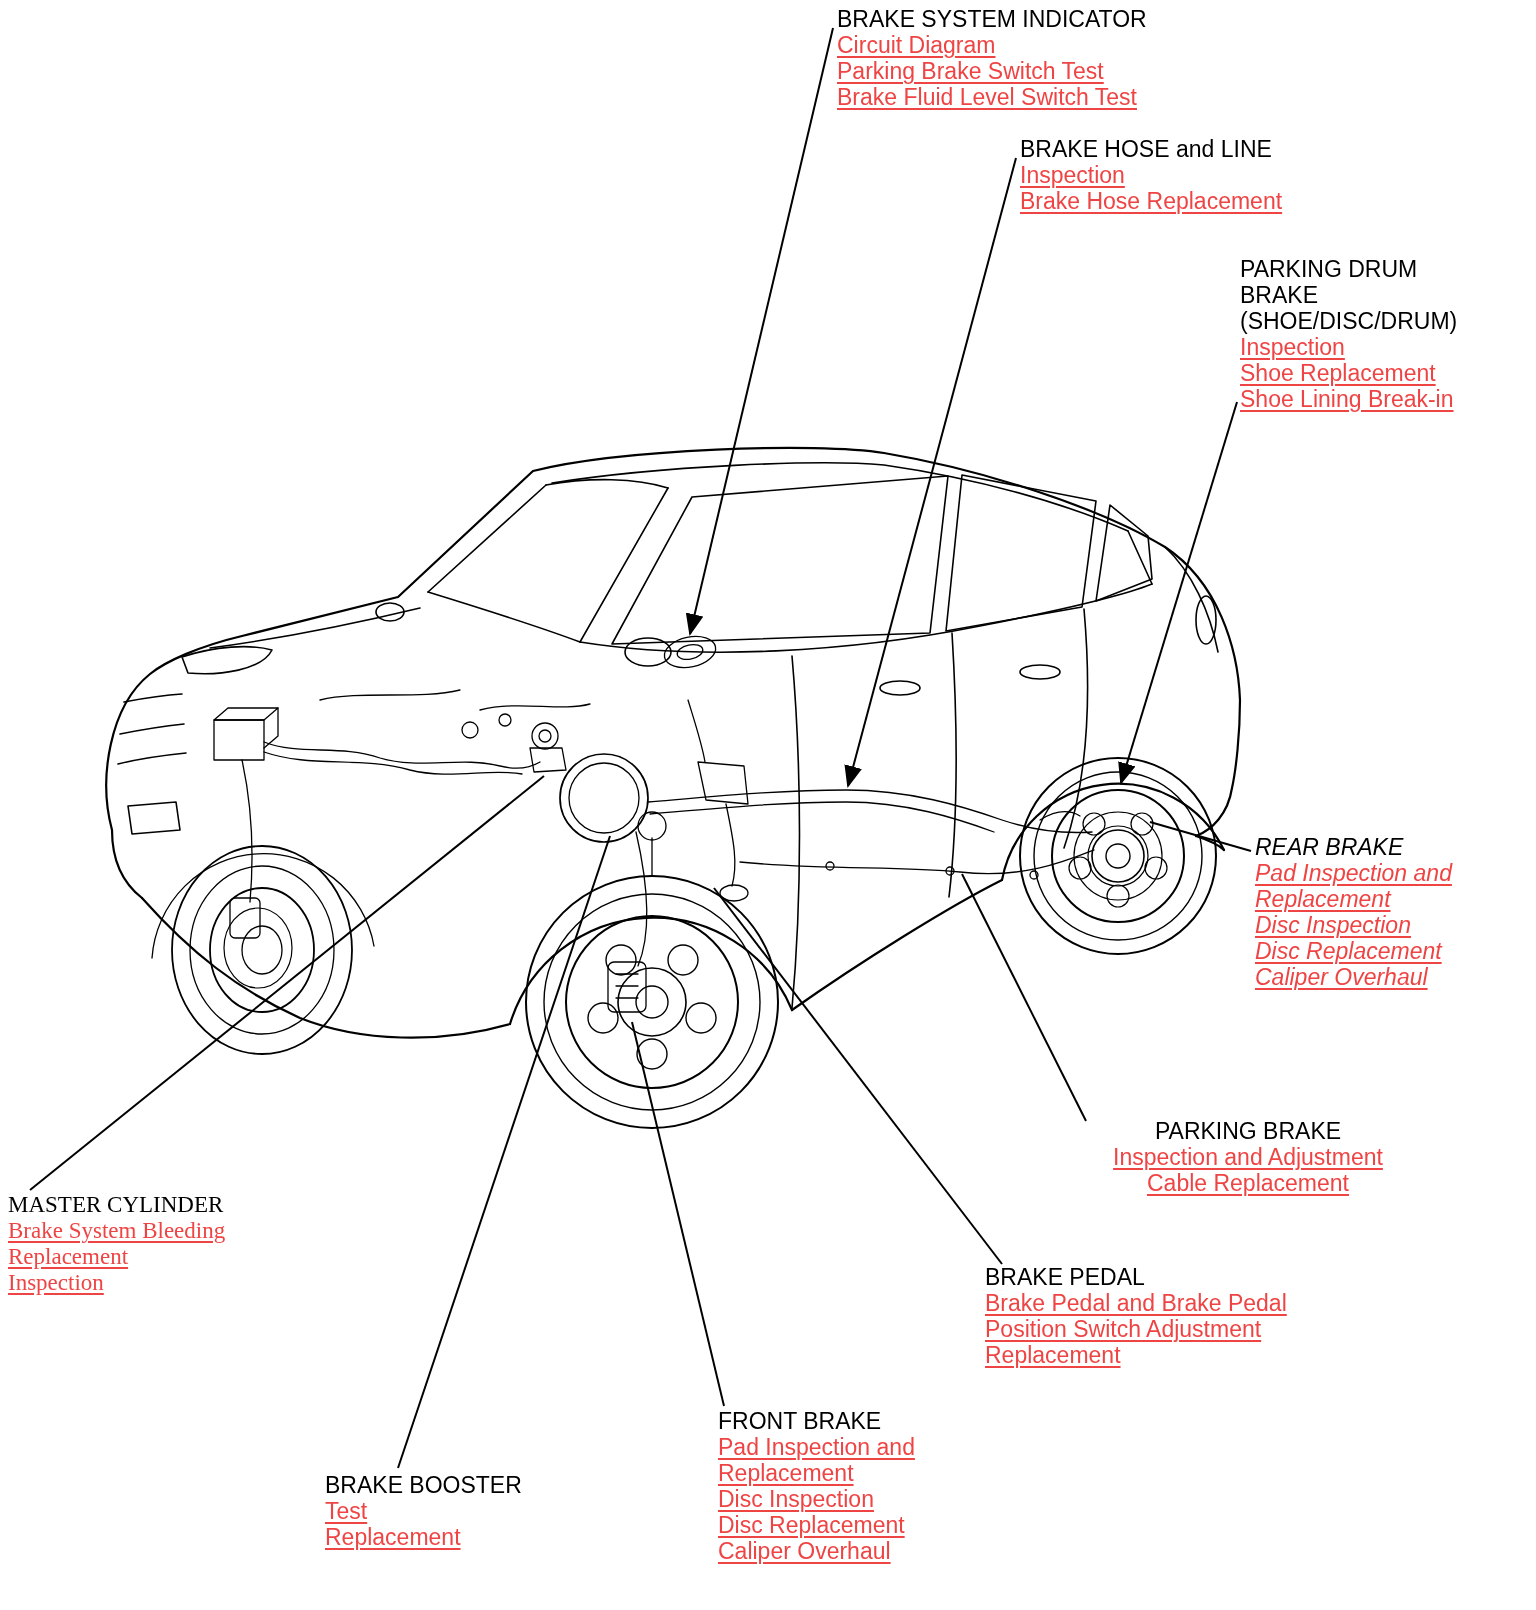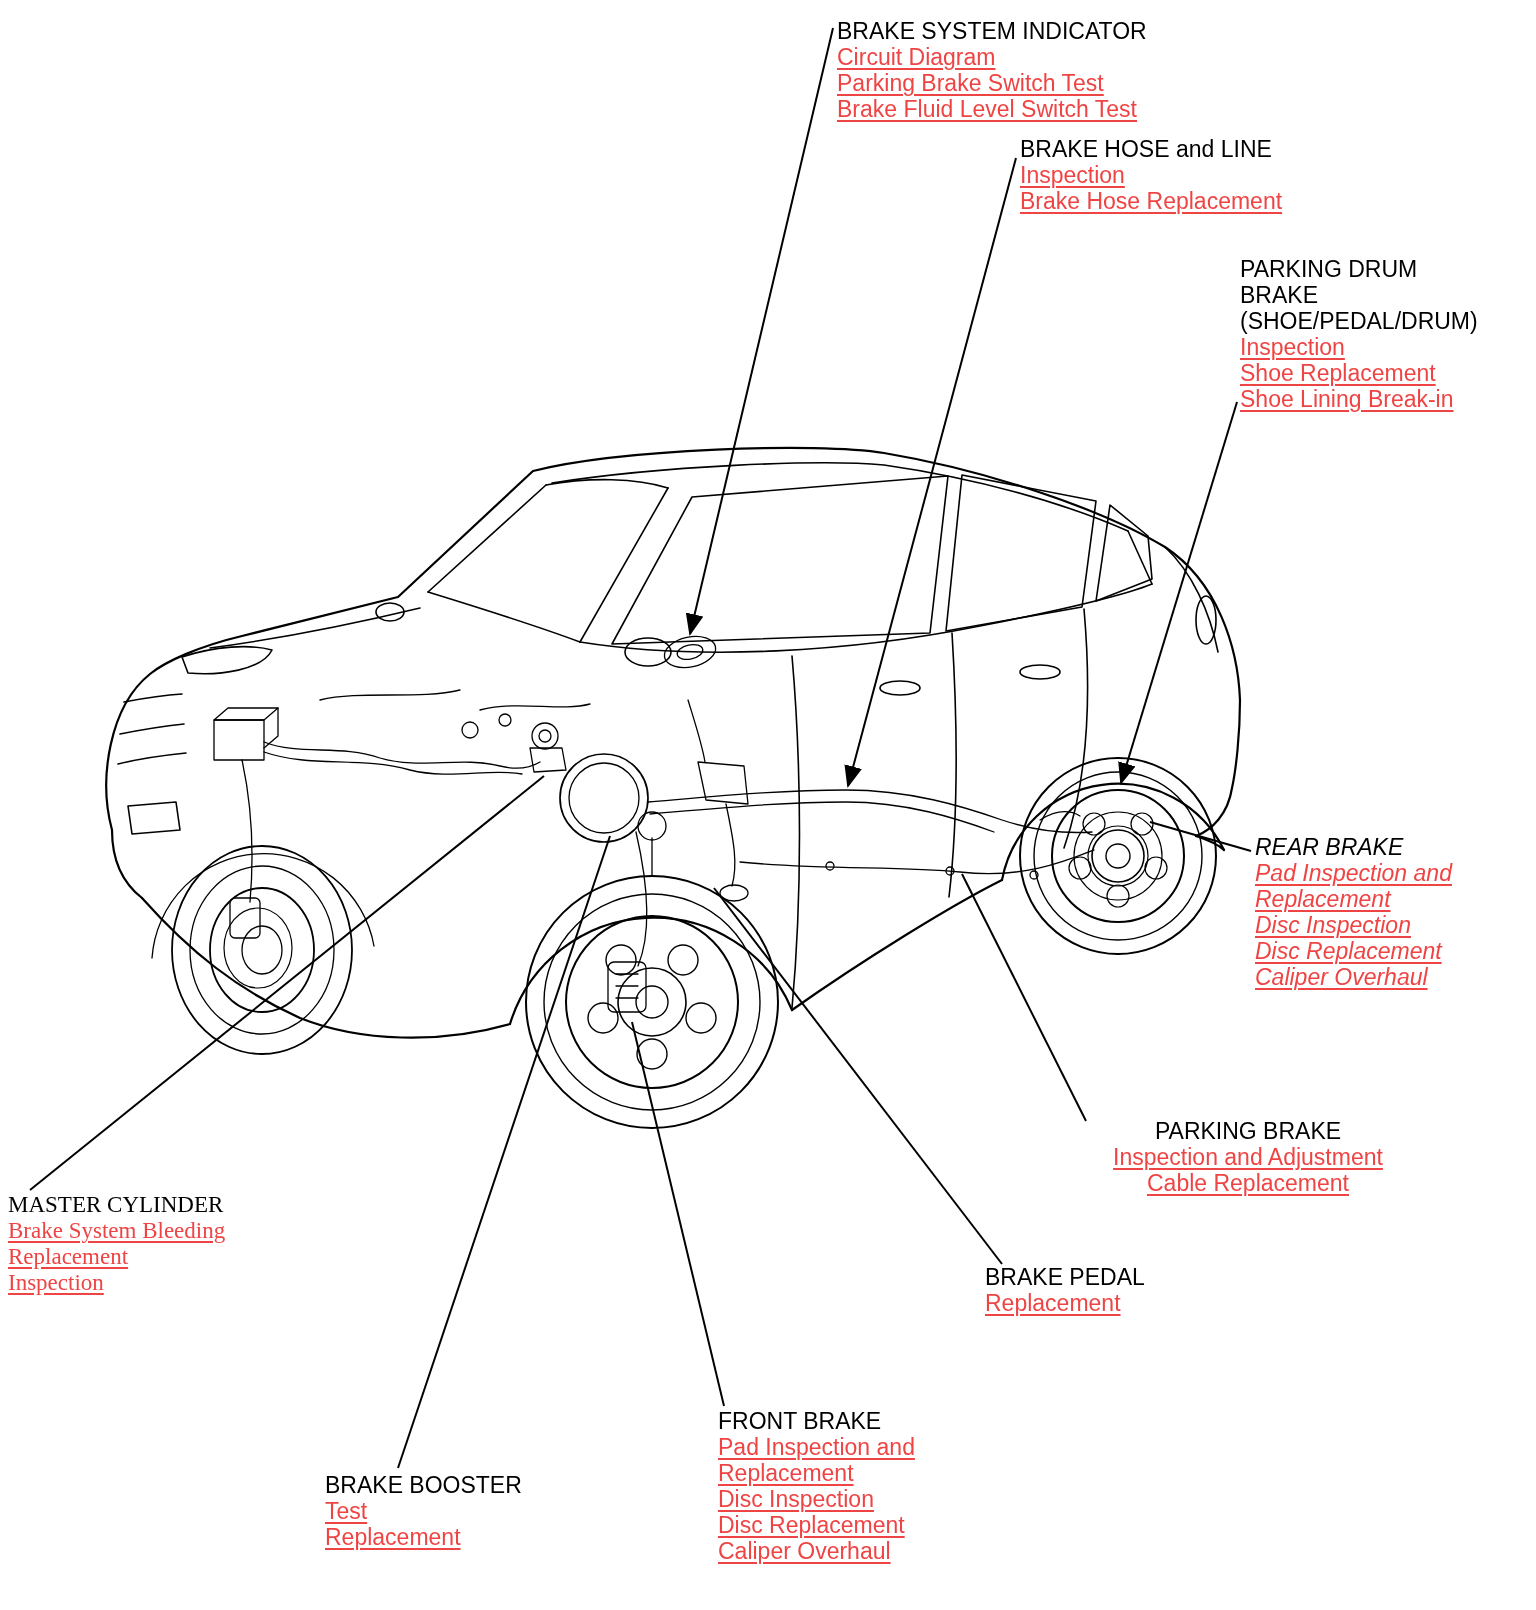--- a/index.html
+++ b/index.html
@@ -186,37 +186,37 @@
     <line x1="1237" y1="402" x2="1121" y2="783" marker-end="url(#arrowhead)"></line>
     <line x1="1251" y1="851" x2="1150" y2="822"></line>
     <line x1="1086" y1="1121" x2="962" y2="874"></line>
     <line x1="1002" y1="1264" x2="714" y2="888"></line>
     <line x1="724" y1="1406" x2="632" y2="1022"></line>
     <line x1="398" y1="1468" x2="610" y2="836"></line>
     <line x1="30" y1="1190" x2="544" y2="776"></line>
   </g>
 </svg>
 
-<div class="callout" style="left:837px; top:6px; width:380px;margin-top:12px;">
+<div class="callout" style="left:837px; top:6px; width:380px;">
   <div class="title">BRAKE SYSTEM INDICATOR</div>
   <a class="link">Circuit Diagram</a>
   <a class="link">Parking Brake Switch Test</a>
   <a class="link">Brake Fluid Level Switch Test</a>
 </div>
 
 <div class="callout" style="left:1020px; top:136px; width:310px;">
   <div class="title">BRAKE HOSE and LINE</div>
   <a class="link">Inspection</a>
   <a class="link">Brake Hose Replacement</a>
 </div>
 
 <div class="callout" style="left:1240px; top:256px; width:260px;">
   <div class="title">PARKING DRUM</div>
   <div class="title">BRAKE</div>
-  <div class="title">(SHOE/PEDAL/DRUM)</div>
+  <div class="title">(SHOE/DISC/DRUM)</div>
   <a class="link">Inspection</a>
   <a class="link">Shoe Replacement</a>
   <a class="link">Shoe Lining Break-in</a>
 </div>
 
 <div class="callout" style="left:1255px; top:834px; width:235px;font-style:italic;">
   <div class="title">REAR BRAKE</div>
   <a class="link">Pad Inspection and Replacement</a>
   <a class="link">Disc Inspection</a>
   <a class="link">Disc Replacement</a>
@@ -224,20 +224,21 @@
 </div>
 
 <div class="callout" style="left:1088px; top:1118px; width:320px;text-align:center;">
   <div class="title">PARKING BRAKE</div>
   <a class="link">Inspection and Adjustment</a>
   <a class="link">Cable Replacement</a>
 </div>
 
 <div class="callout" style="left:985px; top:1264px; width:348px;">
   <div class="title">BRAKE PEDAL</div>
+  <a class="link">Brake Pedal and Brake Pedal Position Switch Adjustment</a>
   <a class="link">Replacement</a>
 </div>
 
 <div class="callout" style="left:718px; top:1408px; width:240px;">
   <div class="title">FRONT BRAKE</div>
   <a class="link">Pad Inspection and Replacement</a>
   <a class="link">Disc Inspection</a>
   <a class="link">Disc Replacement</a>
   <a class="link">Caliper Overhaul</a>
 </div>

